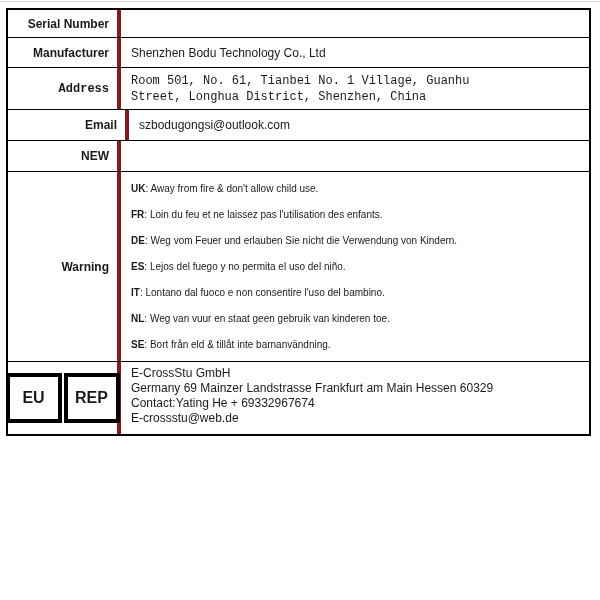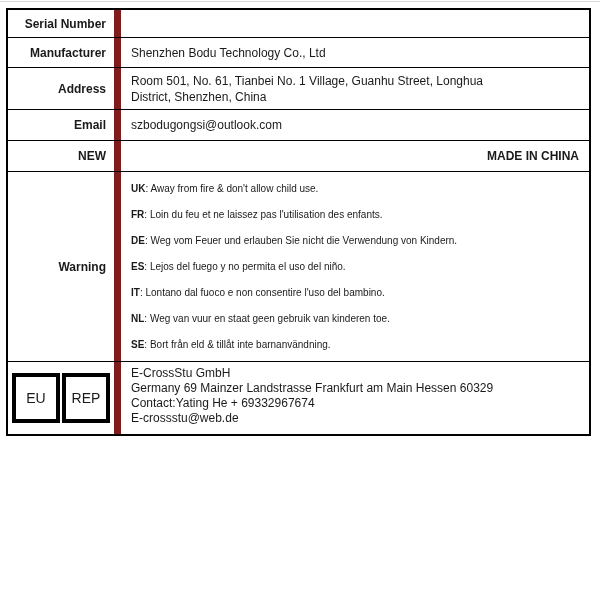--- a/index.html
+++ b/index.html
@@ -25,41 +25,41 @@
     background: #fff;
   }
   .row {
     display: flex;
     border-bottom: 1px solid #000;
   }
   .row:last-child { border-bottom: none; }
   .cell-label {
     width: 113px;
     flex: 0 0 113px;
-    border-right: 7px solid #7f1d1d;
+    border-right: 4px solid #7f1d1d;
     display: flex;
     align-items: center;
     justify-content: flex-end;
     padding: 4px 8px 4px 4px;
     font-size: 12px;
     font-weight: bold;
     text-align: right;
   }
   .cell-value {
     flex: 1;
     display: flex;
     align-items: center;
     padding: 4px 10px;
     font-size: 12px;
     line-height: 16px;
   }
   .h-serial { height: 28px; }
   .h-manufacturer { height: 30px; }
-  .h-address { height: 42px; }
-  .h-email { height: 31px; }
+  .h-address { height: 42px; font-family: Liberation Mono, monospace; }
+  .h-email { height: 31px; padding-left: 8px; }
   .h-new { height: 31px; }
   .h-warning { height: 190px; }
   .h-eurep { height: 72px; }
   .cell-value.address-value { padding-right: 68px; }
   .cell-value.made-in {
     justify-content: flex-end;
     font-weight: bold;
   }
   .cell-value.warning-lines {
     flex-direction: column;
@@ -77,27 +77,27 @@
   .eu-rep-label {
     justify-content: center;
     padding: 4px;
   }
   .eu-rep-boxes {
     display: flex;
     gap: 2px;
   }
   .eu-box {
     border: 4px solid #000;
-    width: 48px;
+    width: 56px;
     height: 50px;
     display: flex;
     align-items: center;
     justify-content: center;
-    font-size: 14px;
-    font-weight: normal;
+    font-size: 16px;
+    font-weight: bold;
     background: #fff;
   }
   .cell-value.eu-rep-text {
     flex-direction: column;
     align-items: flex-start;
     justify-content: flex-start;
     line-height: 15px;
   }
   .eu-rep-line { font-size: 12px; line-height: 15px; }
 </style>
@@ -122,21 +122,20 @@
     <div class="cell-value address-value">Room 501, No. 61, Tianbei No. 1 Village, Guanhu Street, Longhua District, Shenzhen, China</div>
   </div>
 
   <div class="row h-email">
     <div class="cell-label">Email</div>
     <div class="cell-value">szbodugongsi@outlook.com</div>
   </div>
 
   <div class="row h-new">
     <div class="cell-label">NEW</div>
-    <div class="cell-value made-in">MADE IN CHINA</div>
   </div>
 
   <div class="row h-warning">
     <div class="cell-label">Warning</div>
     <div class="cell-value warning-lines">
       <p class="warning-line"><span class="lang">UK</span><span>: </span><span>Away from fire &amp; don't allow child use.</span></p>
       <p class="warning-line"><span class="lang">FR</span><span>: </span><span>Loin du feu et ne laissez pas l'utilisation des enfants.</span></p>
       <p class="warning-line"><span class="lang">DE</span><span>: </span><span>Weg vom Feuer und erlauben Sie nicht die Verwendung von Kindern.</span></p>
       <p class="warning-line"><span class="lang">ES</span><span>: </span><span>Lejos del fuego y no permita el uso del niño.</span></p>
       <p class="warning-line"><span class="lang">IT</span><span>: </span><span>Lontano dal fuoco e non consentire l'uso del bambino.</span></p>

